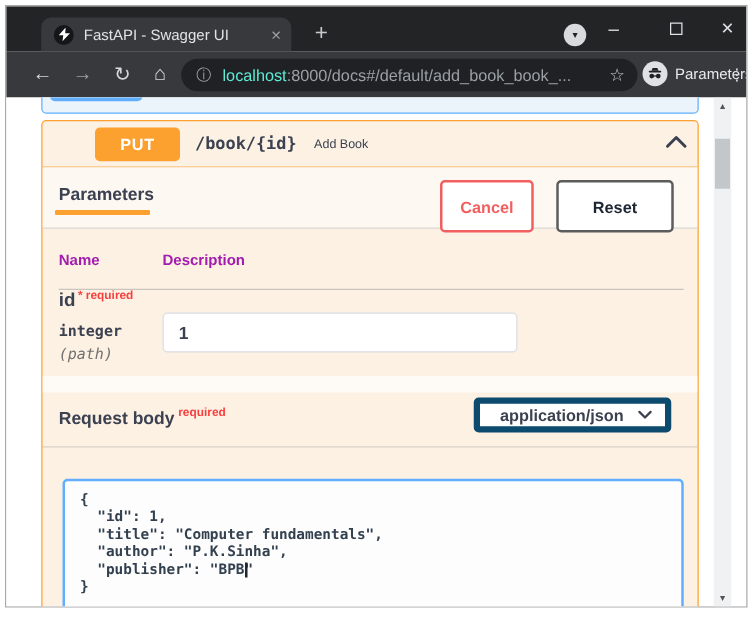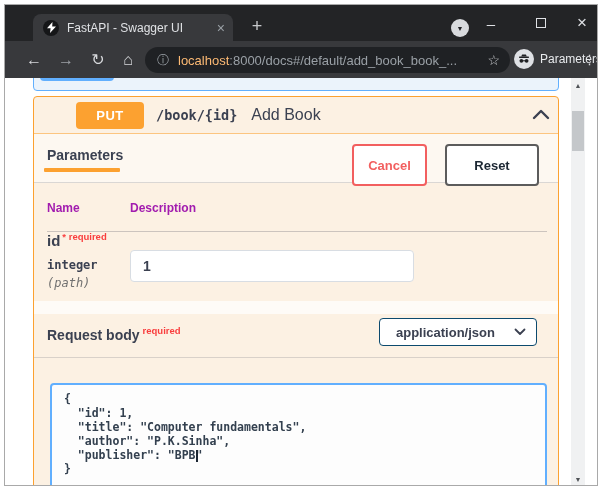--- a/index.html
+++ b/index.html
@@ -49,21 +49,21 @@
   .navic.back { left:18px; }
   .navic.fwd  { left:50px; color:#9da1a6; }
   .navic.reload { left:82px; }
   .navic.home { left:112px; }
   .urlpill {
     position:absolute; left:140px; top:6px; width:365px; height:26px; border-radius:13px;
     background:#1f2124; display:flex; align-items:center; padding:0 10px 0 12px;
   }
   .info-ic { color:#9aa0a6; font-size:12px; flex:none; }
   .url { margin-left:9px; font-size:13px; white-space:nowrap; overflow:hidden; flex:1; }
-  .url .host { color:#fdba74; }
+  .url .host { color:#5eead4; }
   .url .rest { color:#9aa0a6; }
   .star-ic { color:#c7c9cc; font-size:14px; flex:none; margin-left:6px; }
   .incog { position:absolute; left:509px; top:8px; display:flex; align-items:center; }
   .incog-circle { width:20px; height:20px; border-radius:50%; background:#dfe1e5;
                   display:flex; align-items:center; justify-content:center; }
   .incog-label { margin-left:6px; font-size:12px; color:#e8eaed; }
   .menu-dots { position:absolute; left:578px; top:0; height:37px; display:flex; align-items:center;
                color:#d6d8db; font-size:13px; }
   
   .content { position:relative; height:409px; background:#fff; overflow:hidden; }
@@ -79,21 +79,21 @@
   }
   .op-header { position:relative; height:37px; border-bottom:1px solid rgba(252,161,48,.55);
                display:flex; align-items:center;padding-left:36px; }
   .put-btn {
     margin-left:6px; width:68px; height:27px; border-radius:4px; background:#fca130;
     color:#fff; font-weight:bold; font-size:13px; display:flex; align-items:center; justify-content:center;
     letter-spacing:.5px;
   }
   .op-path { margin-left:12px; font-family:"DejaVu Sans Mono", monospace; font-size:13.5px;
              font-weight:bold; color:#3b4151; }
-  .op-summary { margin-left:14px; font-size:16px; color:#3b4151; }
+  .op-summary { margin-left:14px; font-size:10px; color:#3b4151; }
   .op-chevron { position:absolute; right:8px; top:9px; }
   .sec-header {
     position:relative; height:49px; background:#fdf8f1;
     border-bottom:1px solid rgba(59,65,81,.18);
   }
   .params-title { position:absolute; left:13px; top:13px; font-size:14px; font-weight:bold; color:#3b4151; }
   .tab-underline { position:absolute; left:10px; top:34px; width:76px; height:4px; background:#fca130; border-radius:1px; }
   .btn { position:absolute; top:10px; height:42px; background:#fff; border-radius:4px;
          font-size:13px; font-weight:bold; display:flex; align-items:center; justify-content:center; }
   .btn.cancel { left:318px; width:75px; border:2px solid #f25f5f; color:#f25f5f; }
@@ -112,21 +112,21 @@
   .p-input { position:absolute; left:96px; top:67px; width:284px; height:32px;
              border:1px solid #d8dde3; border-radius:4px; background:#fff;
              font-family:"Liberation Sans", sans-serif; font-size:14px; font-weight:bold;
              color:#3b4151; padding:0 12px; outline:none; }
   .white-strip { height:13px; background:#fefbf7; }
   .rb-header { position:relative; height:44px; border-bottom:1px solid rgba(59,65,81,.18); }
   .rb-title { position:absolute; left:13px; top:11px; font-size:14px; font-weight:bold; color:#3b4151; }
   .rb-req { font-size:9.5px; font-weight:bold; color:#f93e3e; vertical-align:6px; margin-left:3px; }
   .ct-select {
     position:absolute; left:345px; top:4px; width:158px; height:28px;
-    border:1px solid #0c4a6e; border-radius:4px; background:#fff;
+    border:5px solid #0c4a6e; border-radius:4px; background:#fff;
     display:flex; align-items:center; padding:0 10px 0 16px;
   }
   .ct-value { font-size:13px; font-weight:bold; color:#3b4151; flex:1; }
   .body-area { position:relative; height:140px; }
   .body-editor {
     position:absolute; left:16px; top:25px; width:497px; height:120px;
     background:#fdfdfd; border:2px solid #61affe; border-radius:4px;
   }
   .body-editor pre {
     margin:7px 0 0 12px; font-family:"DejaVu Sans Mono", monospace;

